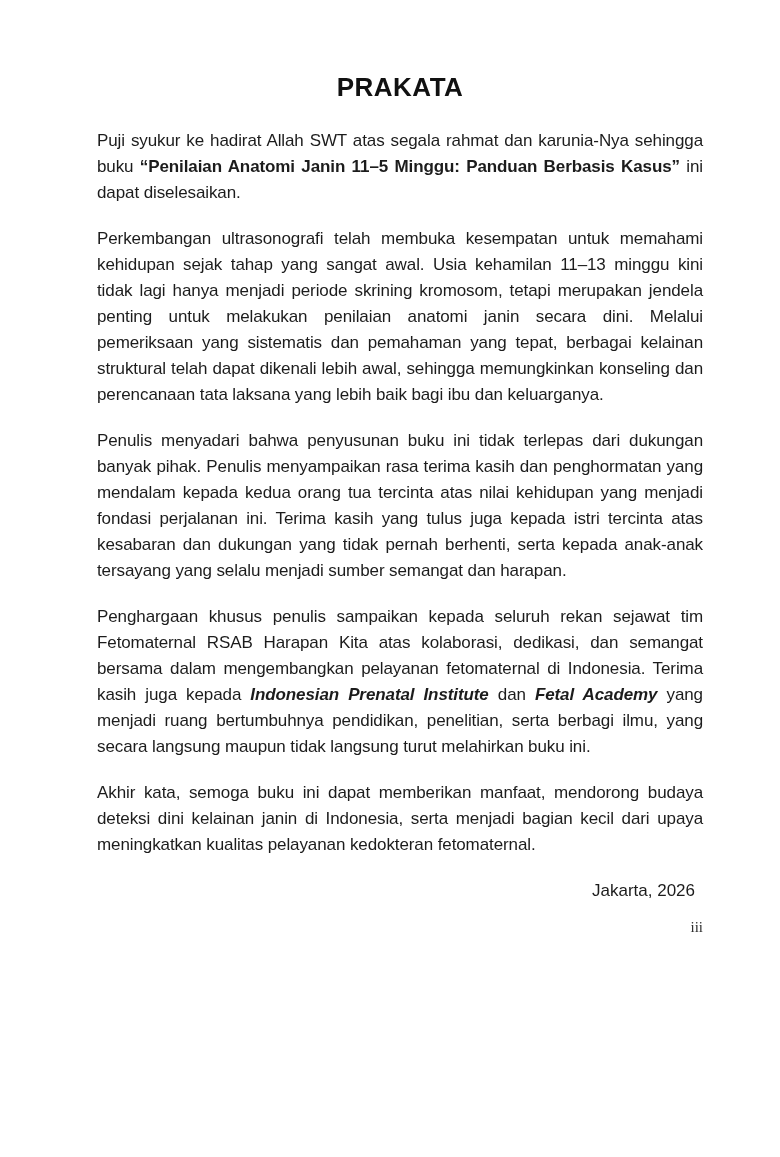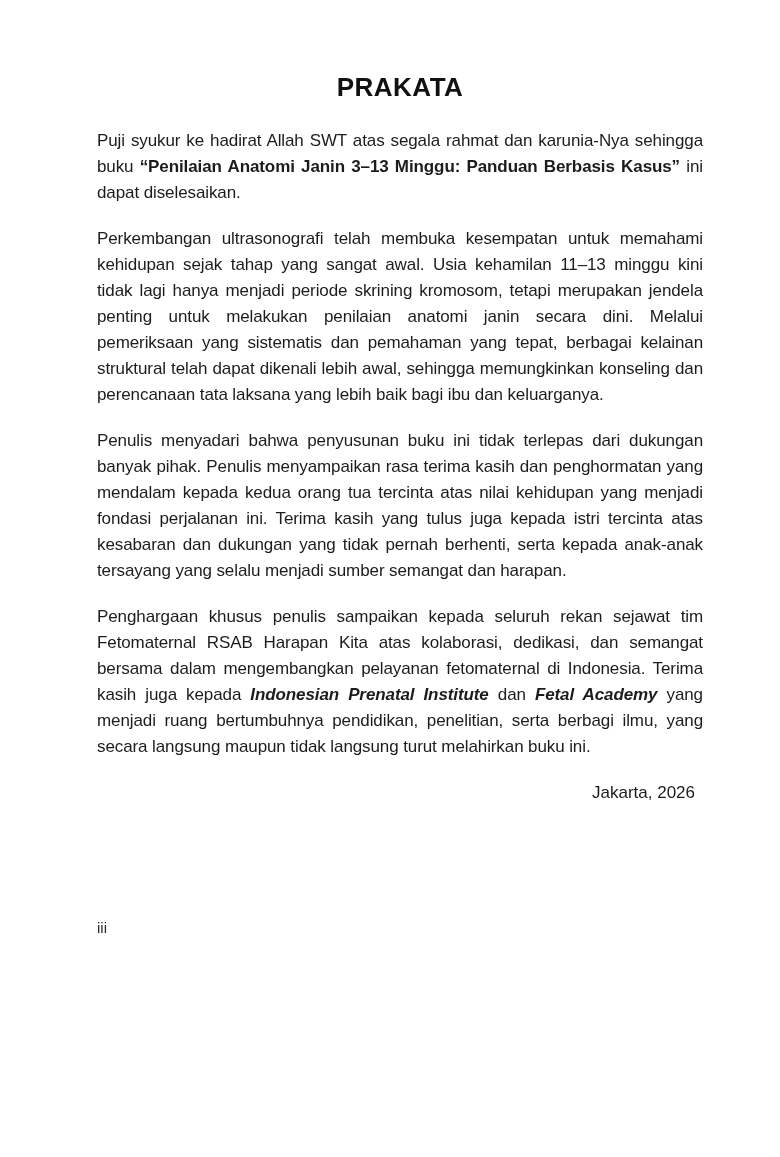--- a/index.html
+++ b/index.html
@@ -47,36 +47,38 @@
   .closing .place-date { margin: 8px; }
   .closing .author {
     margin: 10px 0 0 0;
     font-weight: 700;
   }
   .page-number {
     position: absolute;
     bottom: 48px;
     left: 97px;
     right: 77px;
-    text-align: left;
+    text-align: right;
     font-size: 15px;
     color: #2e2e2e;
+    font-family: Liberation Serif, serif;
   }
 </style>
 </head>
 <body>
 
 <div class="page">
   <h1 class="title">PRAKATA</h1>
 
   <div class="body">
-      <p class="para"><span class="run-normal">Puji syukur ke hadirat Allah SWT atas segala rahmat dan karunia-Nya sehingga buku </span><span class="run-bold">“Penilaian Anatomi Janin 3–13 Minggu: Panduan Berbasis Kasus”</span><span class="run-normal"> ini dapat diselesaikan.</span></p>
+      <p class="para"><span class="run-normal">Puji syukur ke hadirat Allah SWT atas segala rahmat dan karunia-Nya sehingga buku </span><span class="run-bold">“Penilaian Anatomi Janin 11–5 Minggu: Panduan Berbasis Kasus”</span><span class="run-normal"> ini dapat diselesaikan.</span></p>
       <p class="para"><span class="run-normal">Perkembangan ultrasonografi telah membuka kesempatan untuk memahami kehidupan sejak tahap yang sangat awal. Usia kehamilan 11–13 minggu kini tidak lagi hanya menjadi periode skrining kromosom, tetapi merupakan jendela penting untuk melakukan penilaian anatomi janin secara dini. Melalui pemeriksaan yang sistematis dan pemahaman yang tepat, berbagai kelainan struktural telah dapat dikenali lebih awal, sehingga memungkinkan konseling dan perencanaan tata laksana yang lebih baik bagi ibu dan keluarganya.</span></p>
       <p class="para"><span class="run-normal">Penulis menyadari bahwa penyusunan buku ini tidak terlepas dari dukungan banyak pihak. Penulis menyampaikan rasa terima kasih dan penghormatan yang mendalam kepada kedua orang tua tercinta atas nilai kehidupan yang menjadi fondasi perjalanan ini. Terima kasih yang tulus juga kepada istri tercinta atas kesabaran dan dukungan yang tidak pernah berhenti, serta kepada anak-anak tersayang yang selalu menjadi sumber semangat dan harapan.</span></p>
       <p class="para"><span class="run-normal">Penghargaan khusus penulis sampaikan kepada seluruh rekan sejawat tim Fetomaternal RSAB Harapan Kita atas kolaborasi, dedikasi, dan semangat bersama dalam mengembangkan pelayanan fetomaternal di Indonesia. Terima kasih juga kepada </span><span class="run-italic">Indonesian Prenatal Institute</span><span class="run-normal"> dan </span><span class="run-italic">Fetal Academy</span><span class="run-normal"> yang menjadi ruang bertumbuhnya pendidikan, penelitian, serta berbagi ilmu, yang secara langsung maupun tidak langsung turut melahirkan buku ini.</span></p>
+      <p class="para"><span class="run-normal">Akhir kata, semoga buku ini dapat memberikan manfaat, mendorong budaya deteksi dini kelainan janin di Indonesia, serta menjadi bagian kecil dari upaya meningkatkan kualitas pelayanan kedokteran fetomaternal.</span></p>
     </div>
 
   <div class="closing">
     <p class="place-date">Jakarta, 2026</p>
   </div>
 
   <div class="page-number">iii</div>
 </div>
 
 </body></html>

